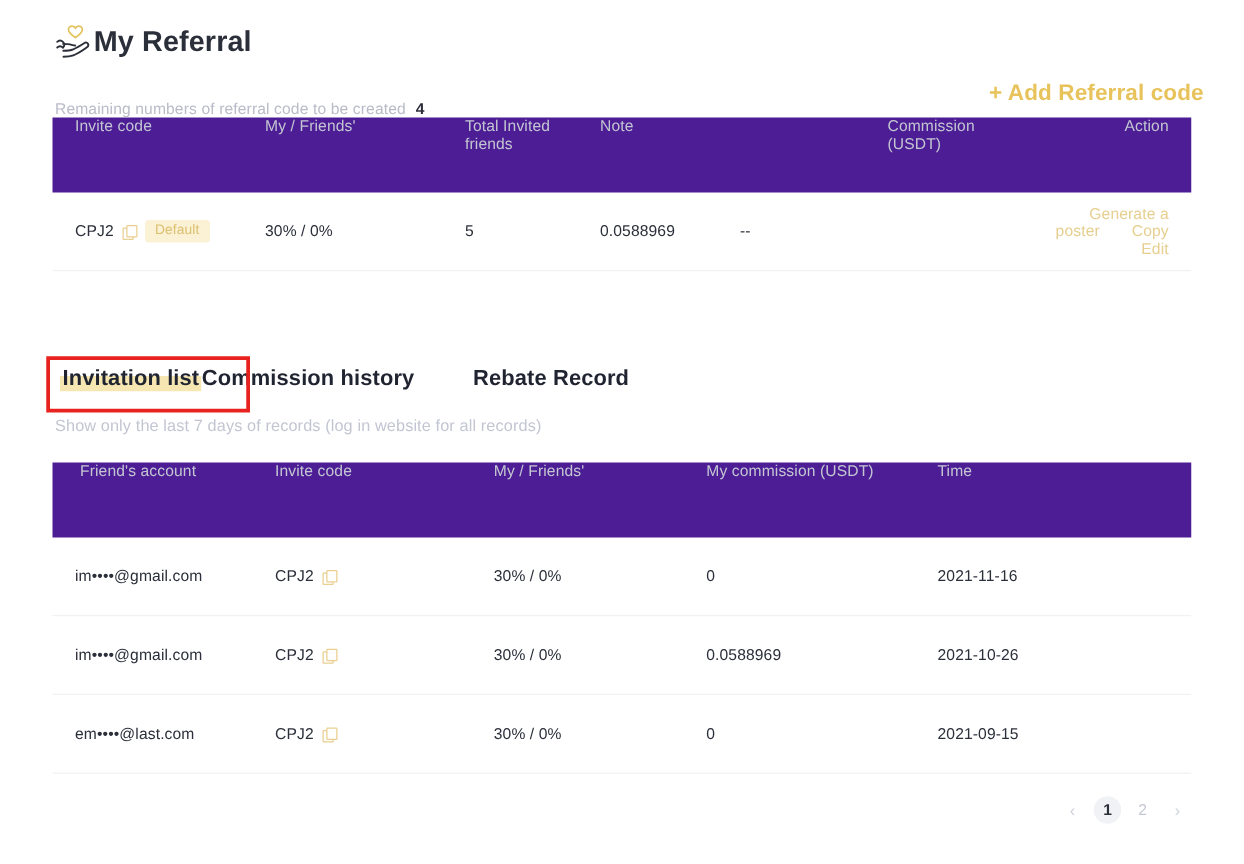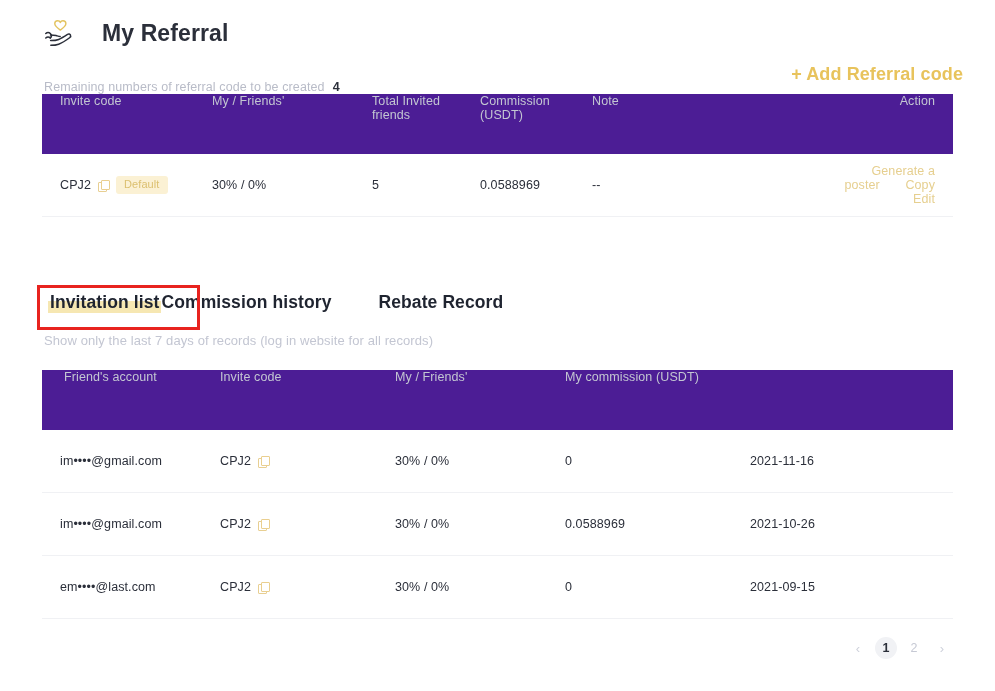--- a/index.html
+++ b/index.html
@@ -13,21 +13,21 @@
     font-family: "Liberation Sans", sans-serif;
     color: #1f2430;
     overflow: hidden;
     position: relative;
   }
 
   
   .page-head {
     display: flex;
     align-items: center;
-    gap: 28px;
+    gap: 1px;
     padding: 12px 0 0 44px;
     height: 42px;
   }
   .brand-icon {
     width: 30px;
     height: 30px;
     display: block;
   }
   .page-title {
     font-size: 23px;
@@ -257,22 +257,22 @@
     <span>Remaining numbers of referral code to be created</span><span class="count">4</span>
   </div>
   <div class="add-code">+ Add Referral code</div>
 </div>
 
 <div class="table-wrap t1">
   <div class="thead">
     <div class="th h-code">Invite code</div>
     <div class="th h-rate">My / Friends'</div>
     <div class="th h-total">Total Invited friends</div>
+    <div class="th h-note">Note</div>
     <div class="th h-comm">Commission (USDT)</div>
-    <div class="th h-note">Note</div>
     <div class="th h-action">Action</div>
   </div>
 
   <div class="trow">
     <div class="cell c-code">
       <span>CPJ2</span>
       <span class="copy-icon"></span>
       <span class="badge-default">Default</span>
     </div>
     <div class="cell c-rate">30% / 0%</div>
@@ -300,20 +300,21 @@
   <div class="redbox"></div>
 </div>
 <div class="tab-note">Show only the last 7 days of records (log in website for all records)</div>
 
 <div class="table-wrap t2 t2wrap">
   <div class="thead">
     <div class="th h-acct">Friend's account</div>
     <div class="th h-code">Invite code</div>
     <div class="th h-rate">My / Friends'</div>
     <div class="th h-comm">My commission (USDT)</div>
+    <div class="th h-time">Time</div>
   </div>
 
   <div class="trow">
     <div class="cell c-acct">im••••@gmail.com</div>
     <div class="cell c-code">
       <span>CPJ2</span>
       <span class="copy-icon"></span>
     </div>
     <div class="cell c-rate">30% / 0%</div>
     <div class="cell c-comm">0</div>

